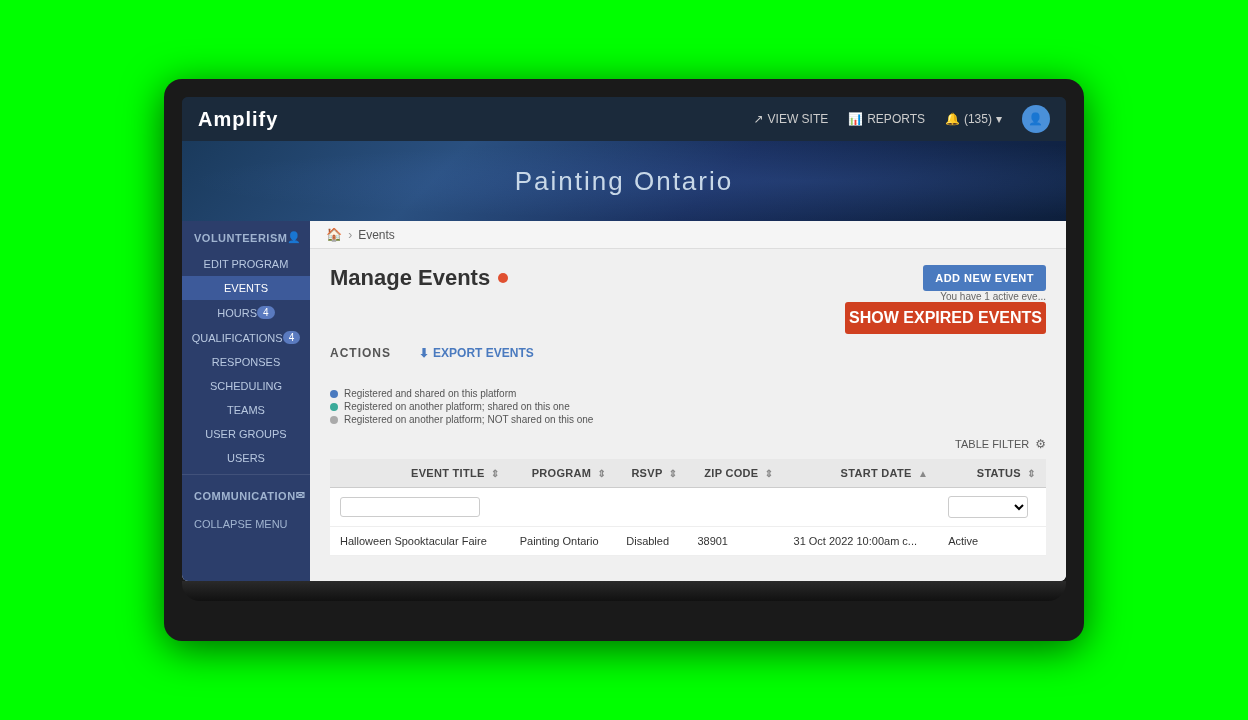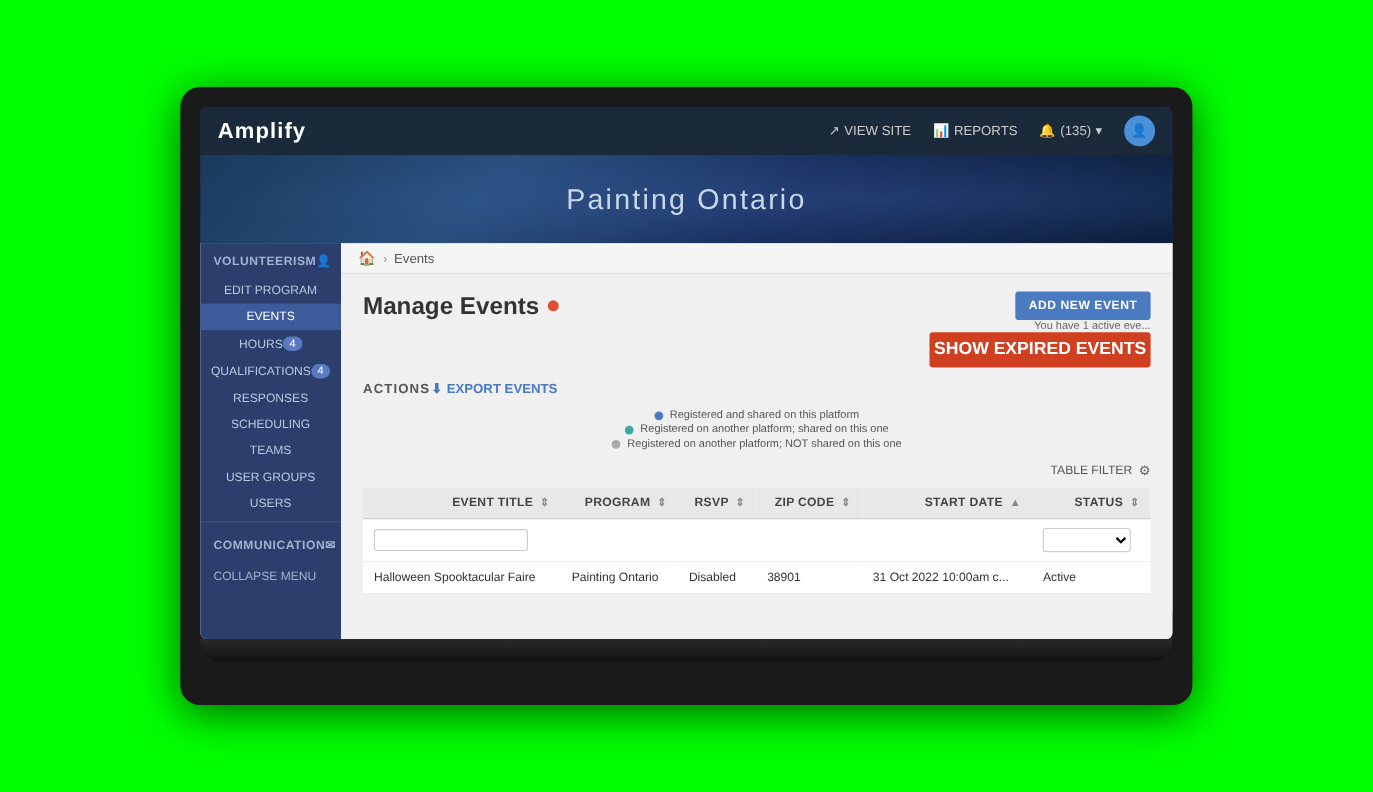--- a/index.html
+++ b/index.html
@@ -194,22 +194,22 @@
       width: 10px;
       height: 10px;
       border-radius: 50%;
       background: #e05030;
       display: inline-block;
     }
 
     .actions-row {
       display: flex;
       align-items: center;
-      gap: 1px;
-      margin-bottom: 12px;
+      gap: 28px;
+      margin-bottom: 28px;
     }
     .actions-label {
       font-size: 12px;
       font-weight: bold;
       color: #555;
       letter-spacing: 1px;
       text-transform: uppercase;
     }
     .export-btn {
       display: flex;
@@ -227,21 +227,20 @@
     .legend-list {
       margin-bottom: 12px;
     }
     .legend-item {
       display: flex;
       align-items: center;
       gap: 6px;
       font-size: 10px;
       color: #555;
       margin-bottom: 2px;
-      justify-content: center;
     }
     .legend-dot {
       width: 8px;
       height: 8px;
       border-radius: 50%;
     }
     .legend-dot.blue { background: #4a7abf; }
     .legend-dot.teal { background: #3aaa9a; }
     .legend-dot.gray { background: #aaa; }
     .add-event-btn {

